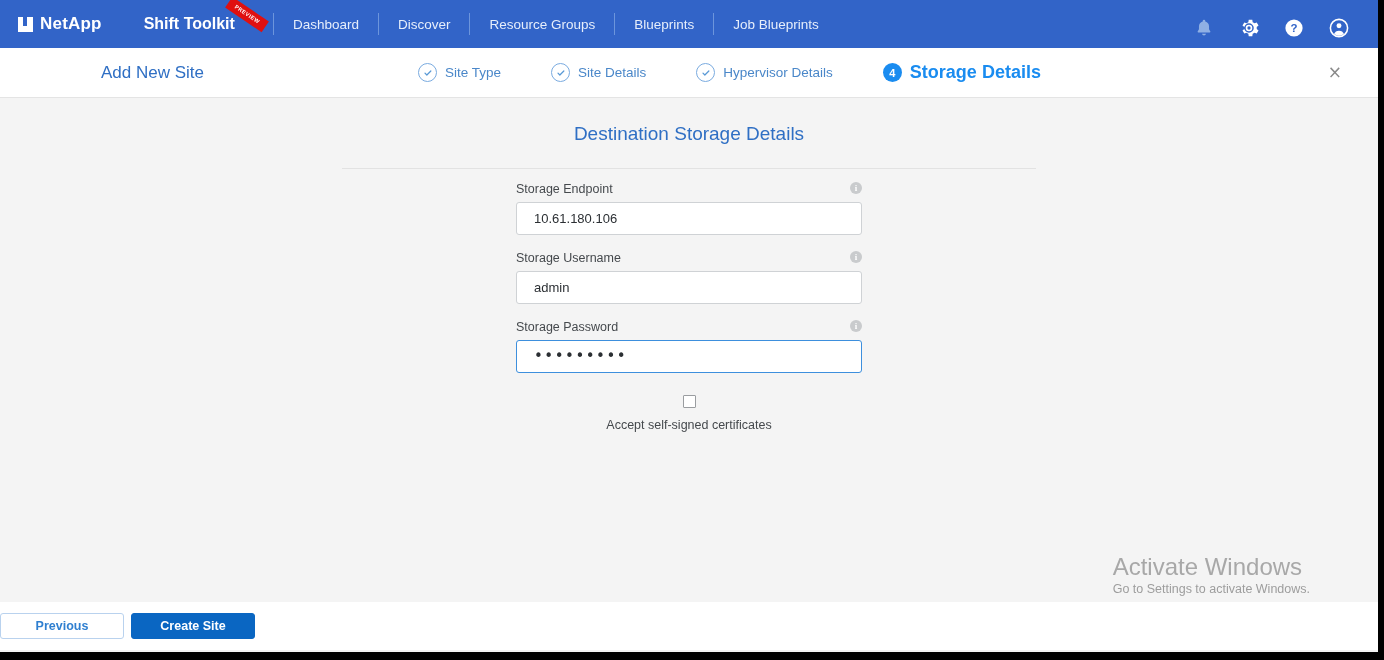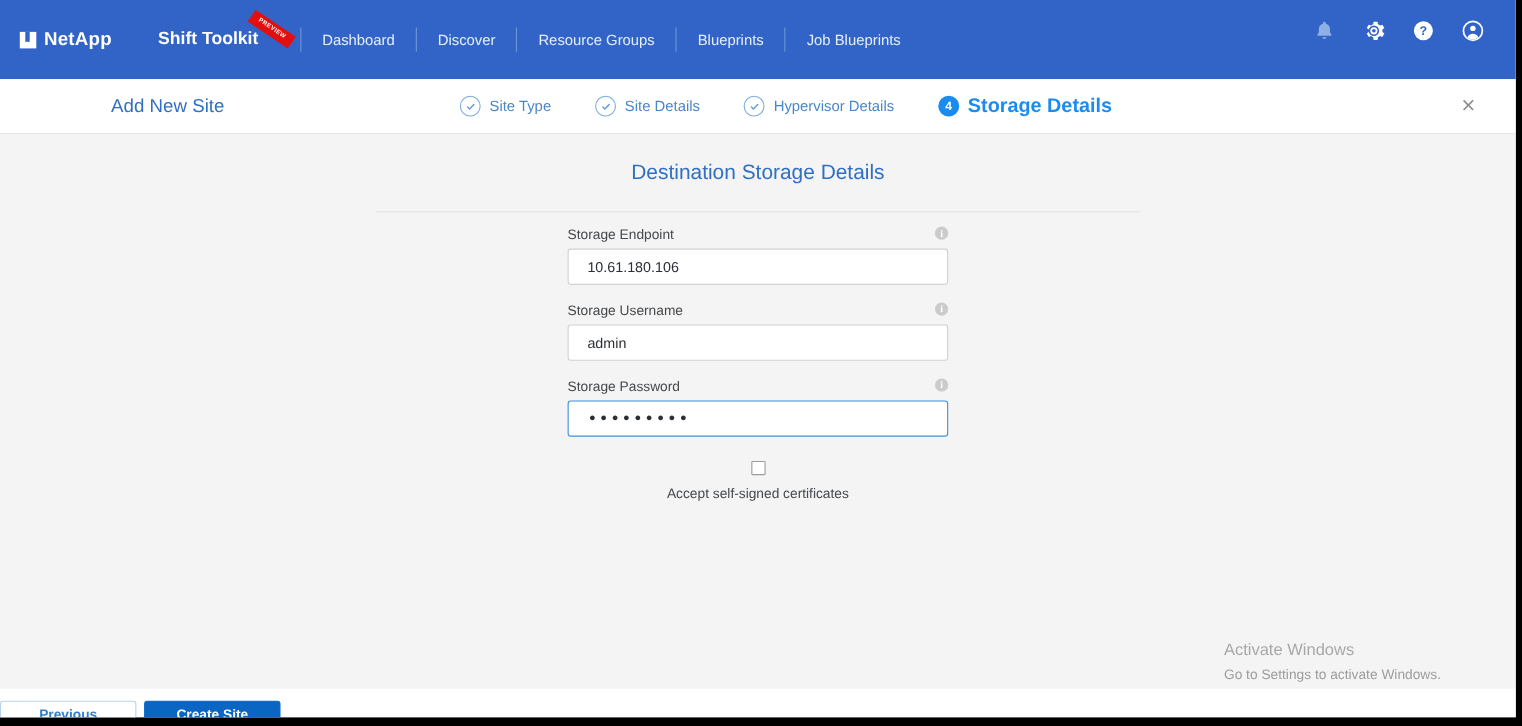--- a/index.html
+++ b/index.html
@@ -16,21 +16,21 @@
     width: 1384px; height: 660px;
     background: #f4f4f4;
     border-right: 6px solid #000000;
     border-bottom: 8px solid #000000;
     overflow: hidden;
   }
 
   
   .topbar {
     position: relative;
-    height: 72px;
+    height: 48px;
     background: #3264c8;
     display: flex;
     align-items: center;
     padding-left: 18px;
     color: #ffffff;
   }
   .brand { display: flex; align-items: center; gap: 7px; margin-right: 42px; }
   .brand-mark {
     width: 15px; height: 15px;
     background: #ffffff;
@@ -88,21 +88,21 @@
     background: #ffffff;
     border-bottom: 1px solid #e4e4e4;
     display: flex; align-items: center;
   }
   .wizard-title {
     position: absolute; left: 101px;
     font-size: 17px; color: #2f6fc4; font-weight: normal;
   }
   .steps {
     position: absolute; left: 418px;
-    display: flex; align-items: center; gap: 2px;
+    display: flex; align-items: center; gap: 12px;
   }
   .step { display: flex; align-items: center; gap: 8px; margin-right: 38px; }
   .step:last-child { margin-right: 0; }
   .step-circle {
     width: 19px; height: 19px; border-radius: 50%;
     display: flex; align-items: center; justify-content: center;
     flex: 0 0 auto;
   }
   .step.done .step-circle { border: 1.4px solid #7aabe0; background: #ffffff; }
   .step.done .step-label { color: #4a87c9; font-size: 13.5px; }
@@ -181,21 +181,21 @@
   .checkbox-label { font-size: 12.5px; color: #45494d; }
 
   
   .watermark {
     position: absolute;
     right: 68px; bottom: 4px;
     text-align: left;
     color: #a3a3a3;
     user-select: none;
   }
-  .wm-title { font-size: 15px; line-height: 26px; color: #a8a8a8; }
+  .wm-title { font-size: 24px; line-height: 26px; color: #a8a8a8; }
   .wm-sub { font-size: 12.5px; line-height: 18px; color: #9d9d9d; }
 
   
   .footer {
     position: relative;
     height: 48px;
     background: #ffffff;
     display: flex; align-items: center; justify-content: flex-start;
     gap: 7px;
   }

